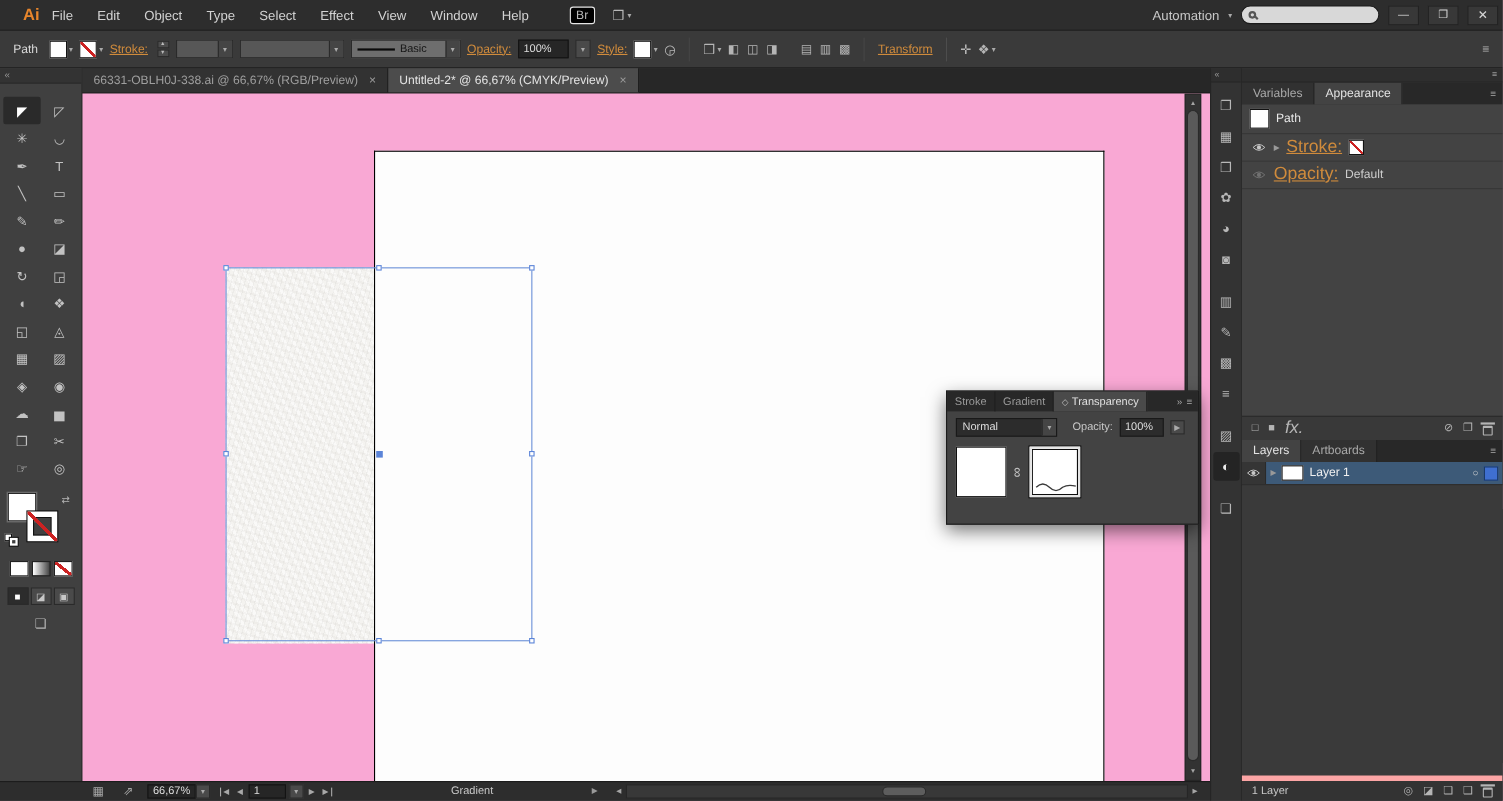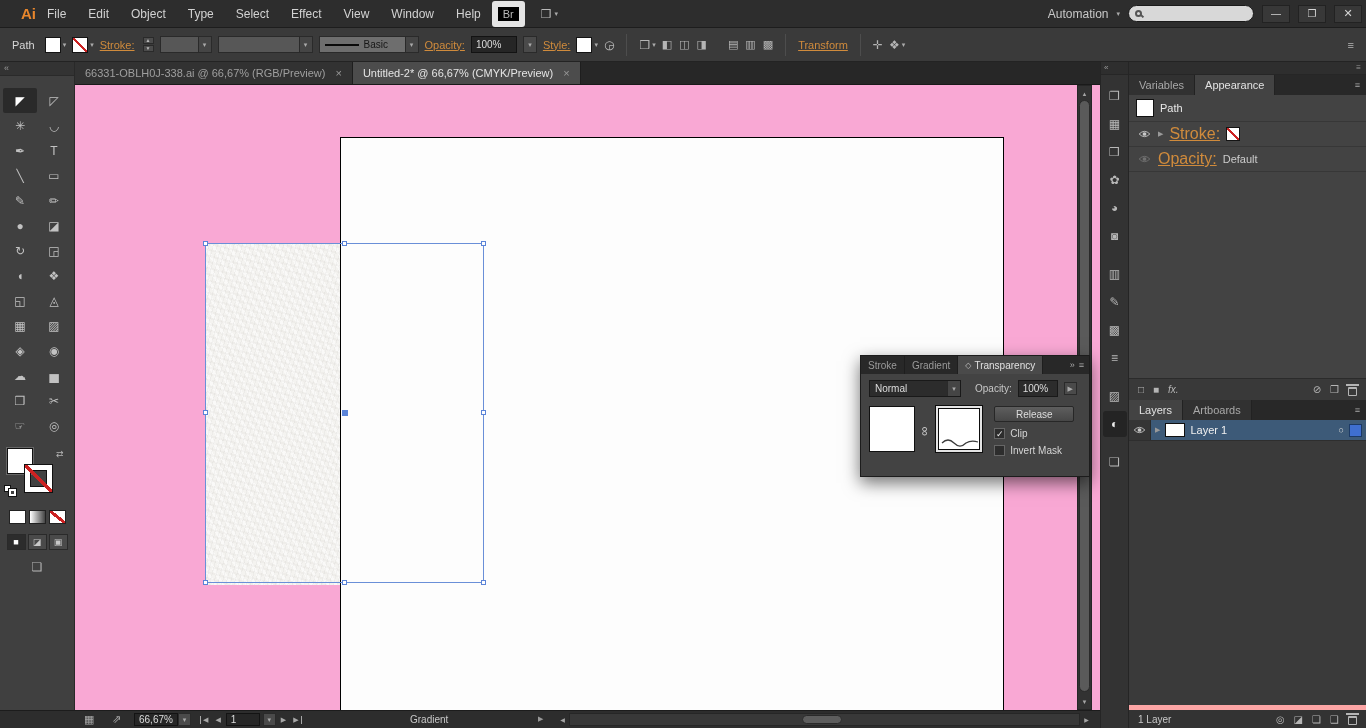--- a/index.html
+++ b/index.html
@@ -6,21 +6,21 @@
 html,body{width:1366px;height:728px;overflow:hidden;background:#3f3f3f;
   font-family:"Liberation Sans","DejaVu Sans",sans-serif;color:#cccccc}
 #app{position:relative;width:1366px;height:728px}
 
 
 #menubar{position:absolute;left:0;top:0;width:1366px;height:28px;background:#2d2d2d;
   border-bottom:1px solid #1d1d1d;display:flex;align-items:center}
 .logo{width:36px;text-align:right;color:#e8862c;font-weight:bold;font-size:15px}
 .menus{display:flex;align-items:center}
 .menu-item{padding:0 11px;font-size:12px;color:#d2d2d2}
-.br-btn{padding:1px 5px;border:6px solid #e5e5e5;border-radius:3px;font-size:11px;color:#b8b8b8;background:#000000}
+.br-btn{margin-left:26px;padding:1px 5px;border:1px solid #e5e5e5;border-radius:3px;font-size:11px;color:#b8b8b8;background:#000000}
 .ws-btn{margin-left:16px;display:flex;align-items:center;gap:3px;color:#b8b8b8;font-size:12px}
 .mb-right{margin-left:auto;display:flex;align-items:center;gap:8px;padding-right:4px}
 .automation{font-size:12px;color:#c8c8c8}
 .dd{font-size:7px;color:#aaa}
 .searchbox{width:126px;height:17px;background:#d8d8d8;border:1px solid #1a1a1a;border-radius:9px;display:flex;align-items:center;padding:0 6px;gap:4px}
 .mag{width:7px;height:7px;border:2px solid #555;border-radius:50%;position:relative;flex:none}
 .mag::after{content:"";position:absolute;width:4px;height:2px;background:#555;transform:rotate(45deg);right:-4px;bottom:-2px}
 .search-input{border:none;background:transparent;outline:none;width:95px;font-size:11px;color:#333;font-family:inherit}
 .winbtn{width:28px;height:18px;display:inline-flex;align-items:center;justify-content:center;font-size:10px;color:#d5d5d5;background:#383838;border:1px solid #222}
 .winbtn.close{font-size:11px}
@@ -170,21 +170,21 @@
 .ap-row.item{height:27px}
 .ap-thumb{width:18px;height:18px;background:#fff;border:1px solid #111}
 .ap-title{color:#e8e8e8;font-size:11px}
 .eye{width:16px;display:inline-flex;justify-content:center;flex:none}
 .eye.dim{opacity:.35}
 .exp{font-size:7px;color:#999}
 .ap-val{font-size:11px;color:#cccccc}
 .ap-fill{flex:1}
 .ap-bottom{height:22px;border-top:1px solid #2b2b2b;background:#393939;display:flex;align-items:center;padding:0 9px;gap:9px;flex:none}
 .pb-ic{font-size:10px;color:#b5b5b5}
-.pb-ic.fx{font-style:italic;font-size:10px}
+.pb-ic.fx{font-style:italic;font-size:16px}
 .pb-right{margin-left:auto;display:flex;align-items:center;gap:9px}
 .trash{width:9px;height:9px;border:1px solid #b5b5b5;border-top:2px solid #b5b5b5;border-radius:1px;position:relative;margin-top:3px}
 .trash::before{content:"";position:absolute;left:-3px;top:-5px;width:13px;height:2px;background:#b5b5b5}
 .ly-body{flex:1;background:#3a3a3a}
 .layer-row{height:21px;display:flex;align-items:stretch;border-bottom:1px solid #2e2e2e;background:#353535}
 .eye-cell{width:22px;border-right:1px solid #2a2a2a;display:flex;align-items:center;justify-content:center;flex:none}
 .l-high{flex:1;background:#3d5a78;display:flex;align-items:center;gap:5px;padding:0 4px}
 .l-thumb{width:20px;height:14px;background:#fff;border:1px solid #101010;flex:none}
 .l-name{font-size:11px;color:#f0f0f0}
 .l-sp{flex:1}
@@ -413,33 +413,20 @@
             </span>
         </div>
         <div class="tp-row2">
           <span class="tp-thumb"></span>
           <span class="chain">∞</span>
           <span class="tp-thumb mask paper">
             <svg width="40" height="12" viewBox="0 0 40 12">
               <path d="M2 8 Q8 2 14 8 T26 8 Q31 5 38 7" stroke="#3a3a3a" stroke-width="1.2" fill="none"></path>
             </svg>
           </span>
-          <span class="tp-ctrls">
-            <span class="release-btn">Release</span>
-            <span class="cbrow">
-              <span class="cb">
-                  <span>✓</span>
-                </span>
-              <span class="cblab">Clip</span>
-            </span>
-            <span class="cbrow">
-              <span class="cb"></span>
-              <span class="cblab">Invert Mask</span>
-            </span>
-          </span>
         </div>
       </div>
     </div>
 
     <div id="vscroll">
       <span class="vs-btn up">▲</span>
       <span class="vs-thumb"></span>
       <span class="vs-btn down">▼</span>
     </div>
   </div>

